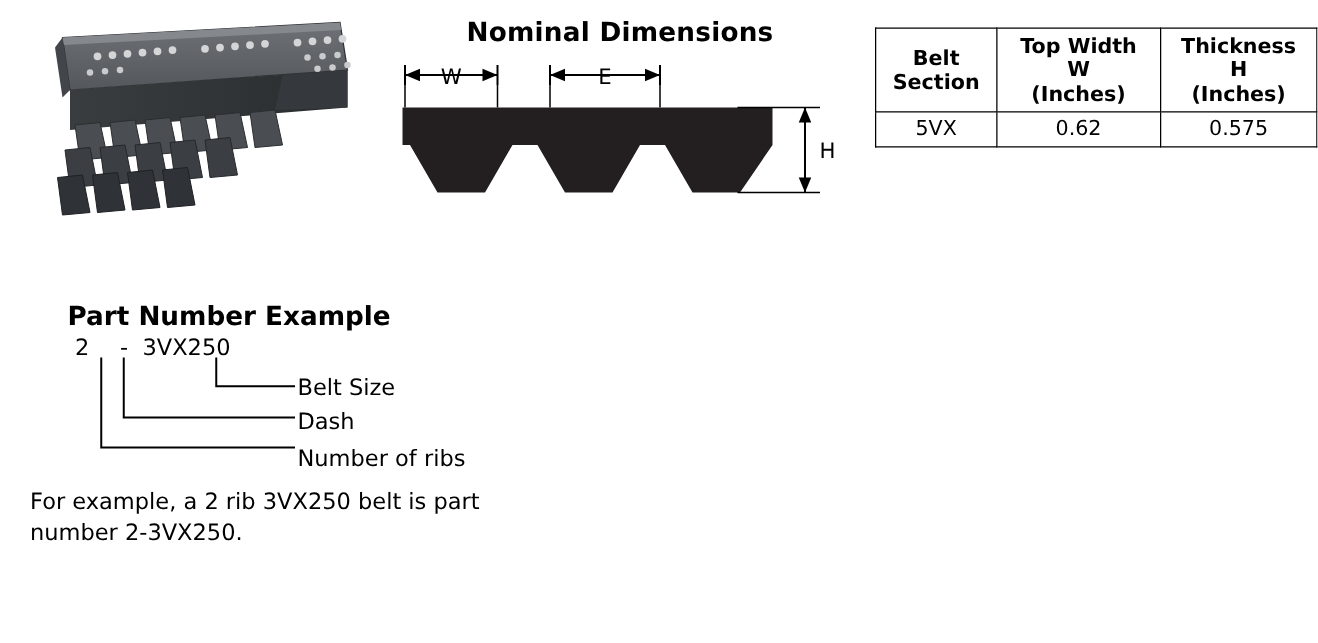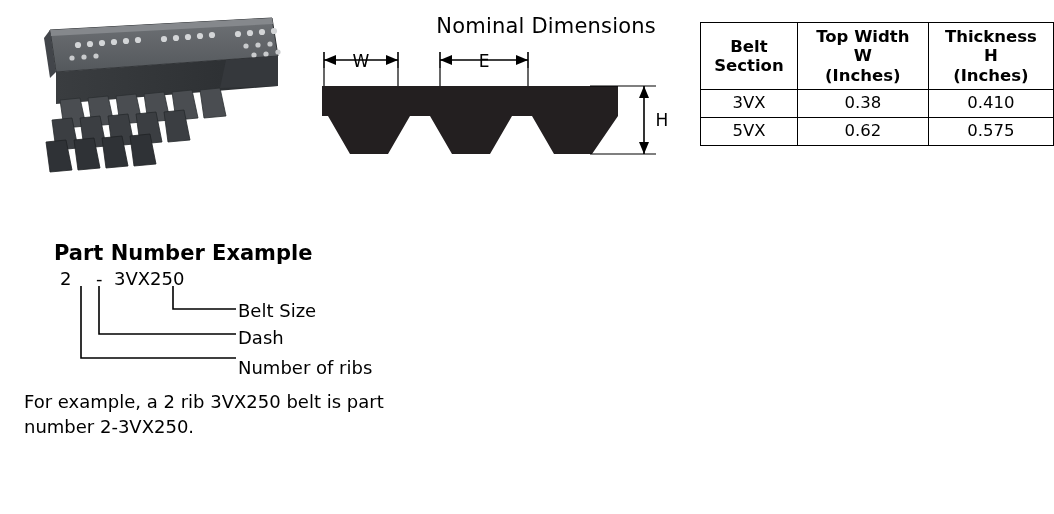--- a/index.html
+++ b/index.html
@@ -18,23 +18,23 @@
   .abs { position: absolute; }
 
   
   #belt-illustration {
     left: 20px; top: 8px; width: 300px; height: 180px;
   }
 
   
   #nominal-title {
     left: 336px; top: 14px; width: 320px;
-    text-align: right;
+    text-align: center;
     font-size: 21px;
-    font-weight: normal;
+    font-weight: bold;
     letter-spacing: 0.2px;
   }
   #nominal-figure {
     left: 310px; top: 42px; width: 360px; height: 140px;
   }
 
   
   #spec-table {
     left: 700px; top: 22px;
     border-collapse: collapse;
@@ -227,25 +227,20 @@
       </th>
       <th class="col-h">
         <span>Thickness</span><br>
         <span>H</span><br>
         <span>(Inches)</span>
       </th>
     </tr>
   </thead>
   <tbody>
     <tr>
-      <td>3VX</td>
-      <td>0.38</td>
-      <td>0.410</td>
-    </tr>
-    <tr>
       <td>5VX</td>
       <td>0.62</td>
       <td>0.575</td>
     </tr>
   </tbody>
 </table>
 
 <div class="abs" id="part-title">Part Number Example</div>
 
 <div class="abs" id="pn-ribs">2</div>

